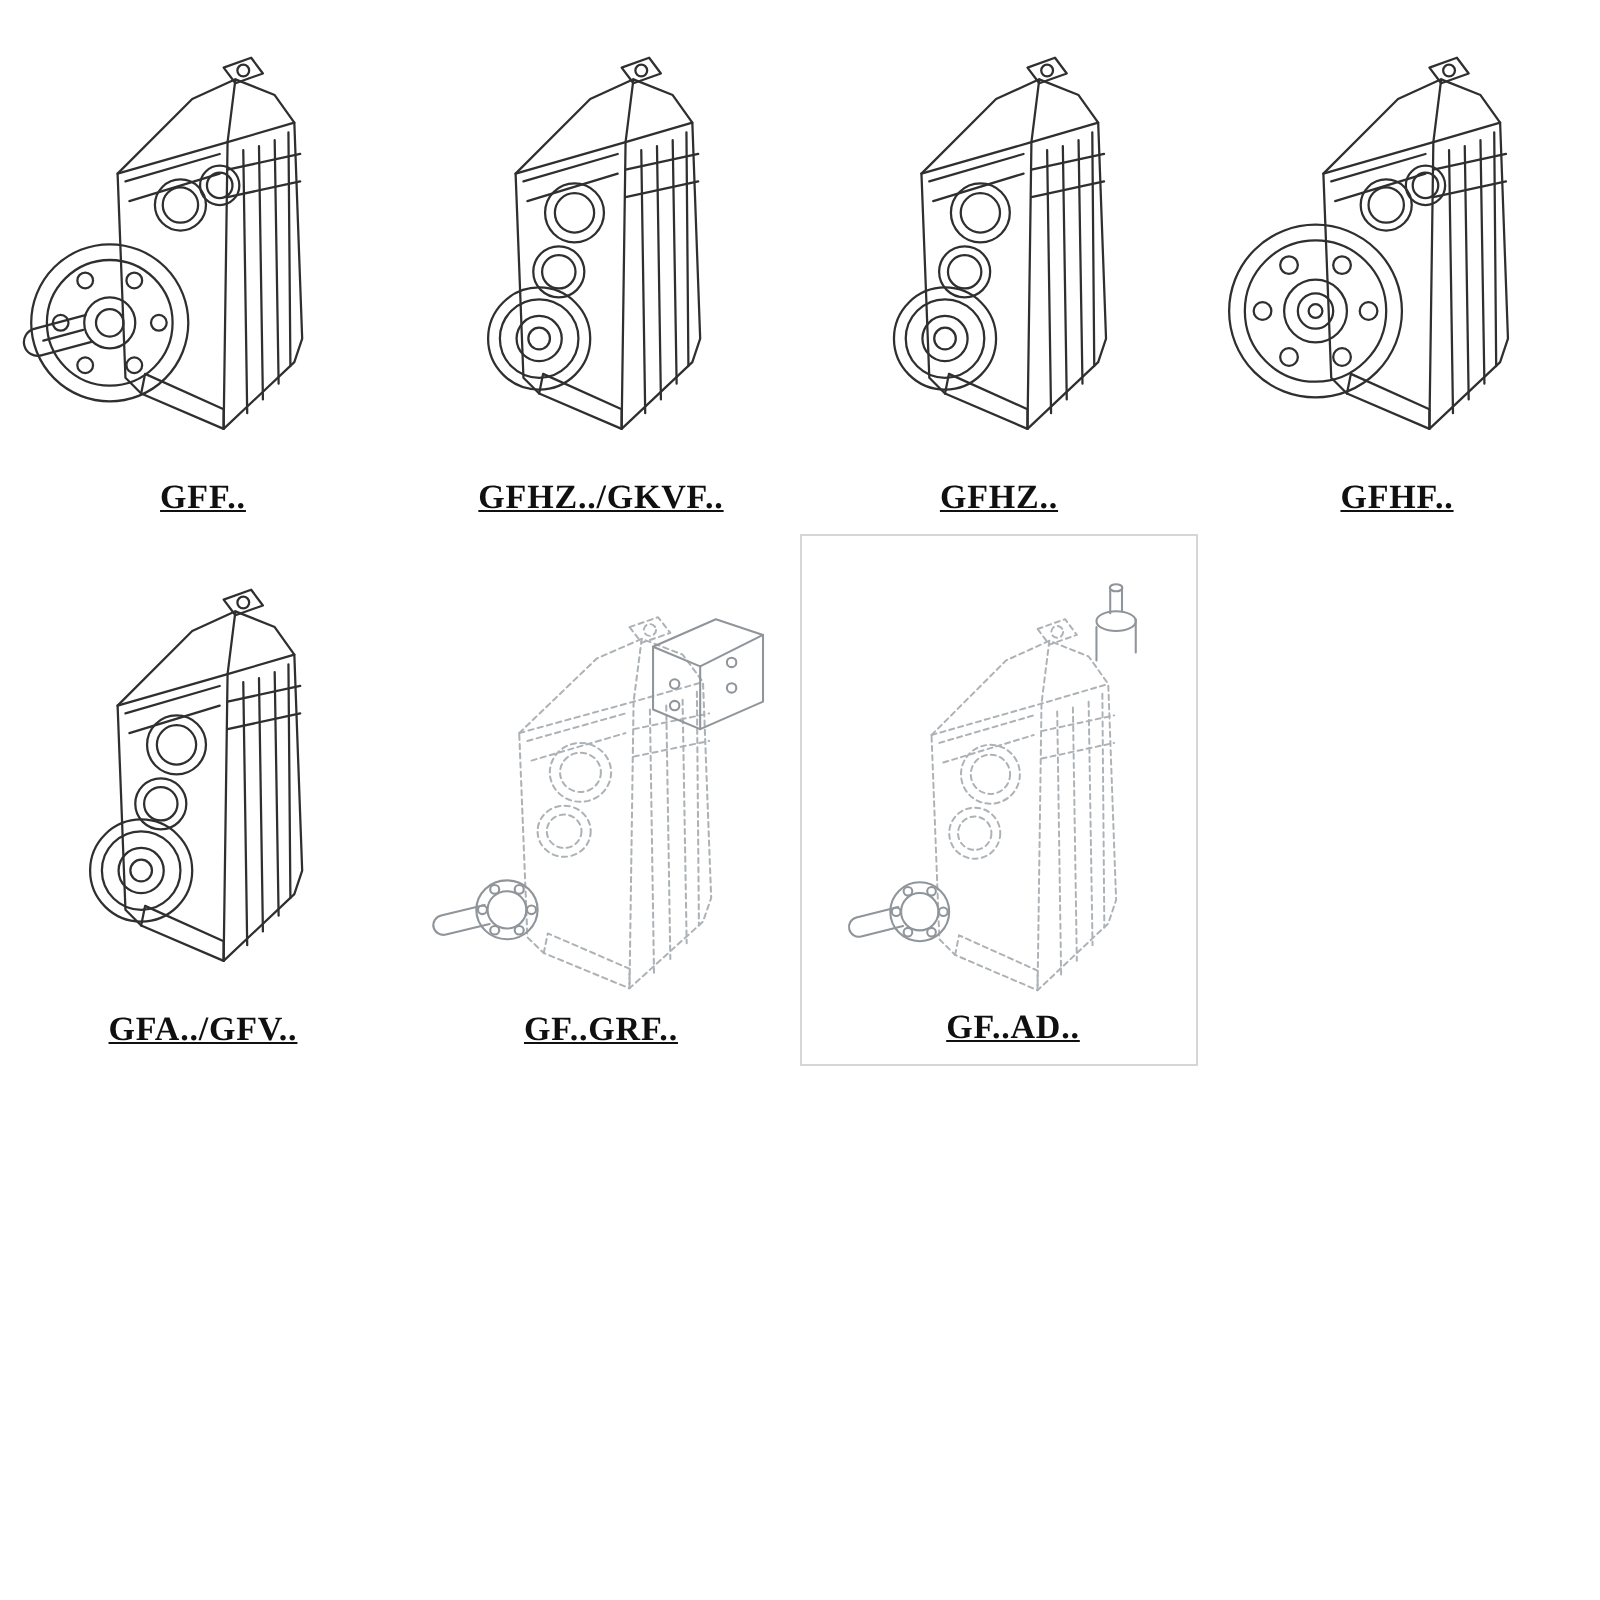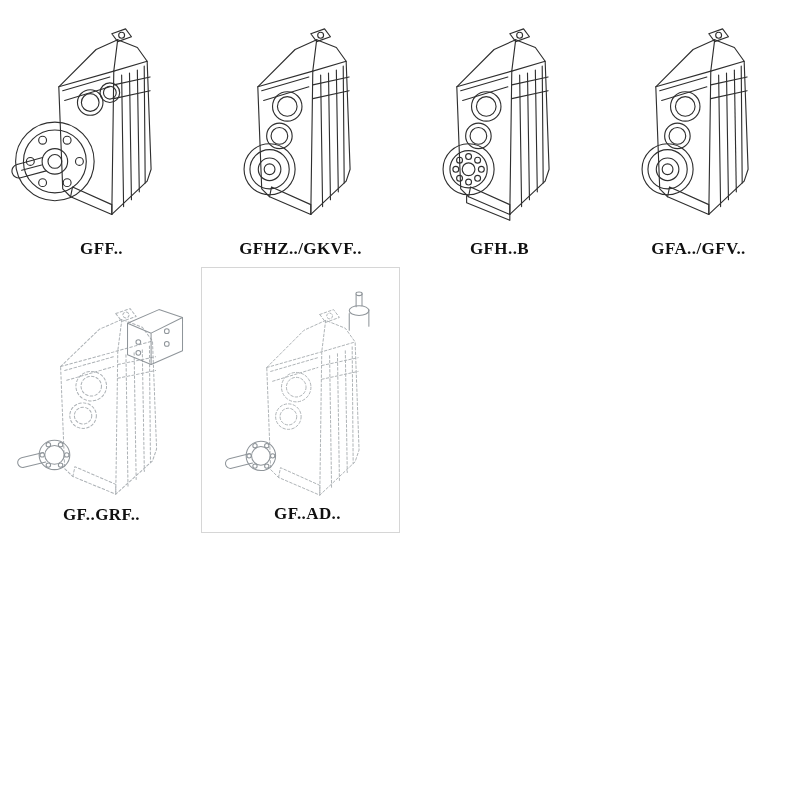--- a/index.html
+++ b/index.html
@@ -10,21 +10,21 @@
     padding:2px;background:#ffffff;
   }
   .cell{
     display:flex;flex-direction:column;align-items:center;justify-content:flex-end;
     overflow:hidden;position:relative;box-sizing:border-box;
   }
   .cell--boxed{border:1px solid #d6d6d6;padding-left:14px;}
   svg.draw{width:182px;height:216px;flex:0 0 auto;}
   .label{
     font-family:"Liberation Serif",serif;font-weight:700;font-size:17px;color:#101010;
-    letter-spacing:.4px;text-align:right;line-height:1;margin:2px 0 10px 0;white-space:nowrap;
+    letter-spacing:.4px;text-align:right;line-height:1;margin:2px 0 10px 0;white-space:nowrap;text-decoration:underline;
   }
   .cell:nth-child(11) .label,.cell:nth-child(12) .label{font-size:19px;}
   
   .ink-solid{stroke:#2f2f2f;fill:none;stroke-width:1.15;stroke-linecap:round;stroke-linejoin:round;}
   .ink-faded{stroke:#adb2b6;fill:none;stroke-width:1;stroke-dasharray:2.6 2.1;stroke-linecap:round;stroke-linejoin:round;}
   .ink-attach{stroke:#8f959a;fill:none;stroke-width:1.05;stroke-linecap:round;stroke-linejoin:round;}
   .defs-holder{position:absolute;width:0;height:0;overflow:hidden;}
 </style>
 </head>
 <body>
@@ -175,34 +175,45 @@
     <svg class="draw" viewBox="0 0 180 220">
       <g class="ink-solid">
         <use href="#g-housing"></use>
           <use href="#g-bosses-stacked"></use>
           <use href="#g-bore"></use>
       </g>
     </svg>
     <div class="label">GFHZ../GKVF..</div>
   </div>
 
-
-
-
-  <div class="cell">
-    <svg class="draw" viewBox="0 0 180 220">
-      <g class="ink-solid">
-        <use href="#g-housing"></use>
-          <use href="#g-bosses-stacked"></use>
-          <use href="#g-bearing"></use>
-          <use href="#g-base"></use>
-      </g>
-    </svg>
-    <div class="label">GFH..B</div>
-  </div>
+  <div class="cell">
+    <svg class="draw" viewBox="0 0 180 220">
+      <g class="ink-solid" transform="translate(4,0)">
+        <use href="#g-housing"></use>
+          <use href="#g-bosses-stacked"></use>
+          <use href="#g-bore"></use>
+      </g>
+    </svg>
+    <div class="label">GFHZ..</div>
+  </div>
+
+  <div class="cell">
+    <svg class="draw" viewBox="0 0 180 220">
+      <g class="ink-solid">
+        <g transform="translate(6,0)">
+            <use href="#g-housing"></use>
+            <use href="#g-bosses-top"></use>
+          </g>
+        <use href="#g-flangeface"></use>
+      </g>
+    </svg>
+    <div class="label">GFHF..</div>
+  </div>
+
+
 
 
 
 
   <div class="cell">
     <svg class="draw" viewBox="0 0 180 220">
       <g class="ink-solid">
         <use href="#g-housing"></use>
           <use href="#g-bosses-stacked"></use>
           <use href="#g-bore"></use>

